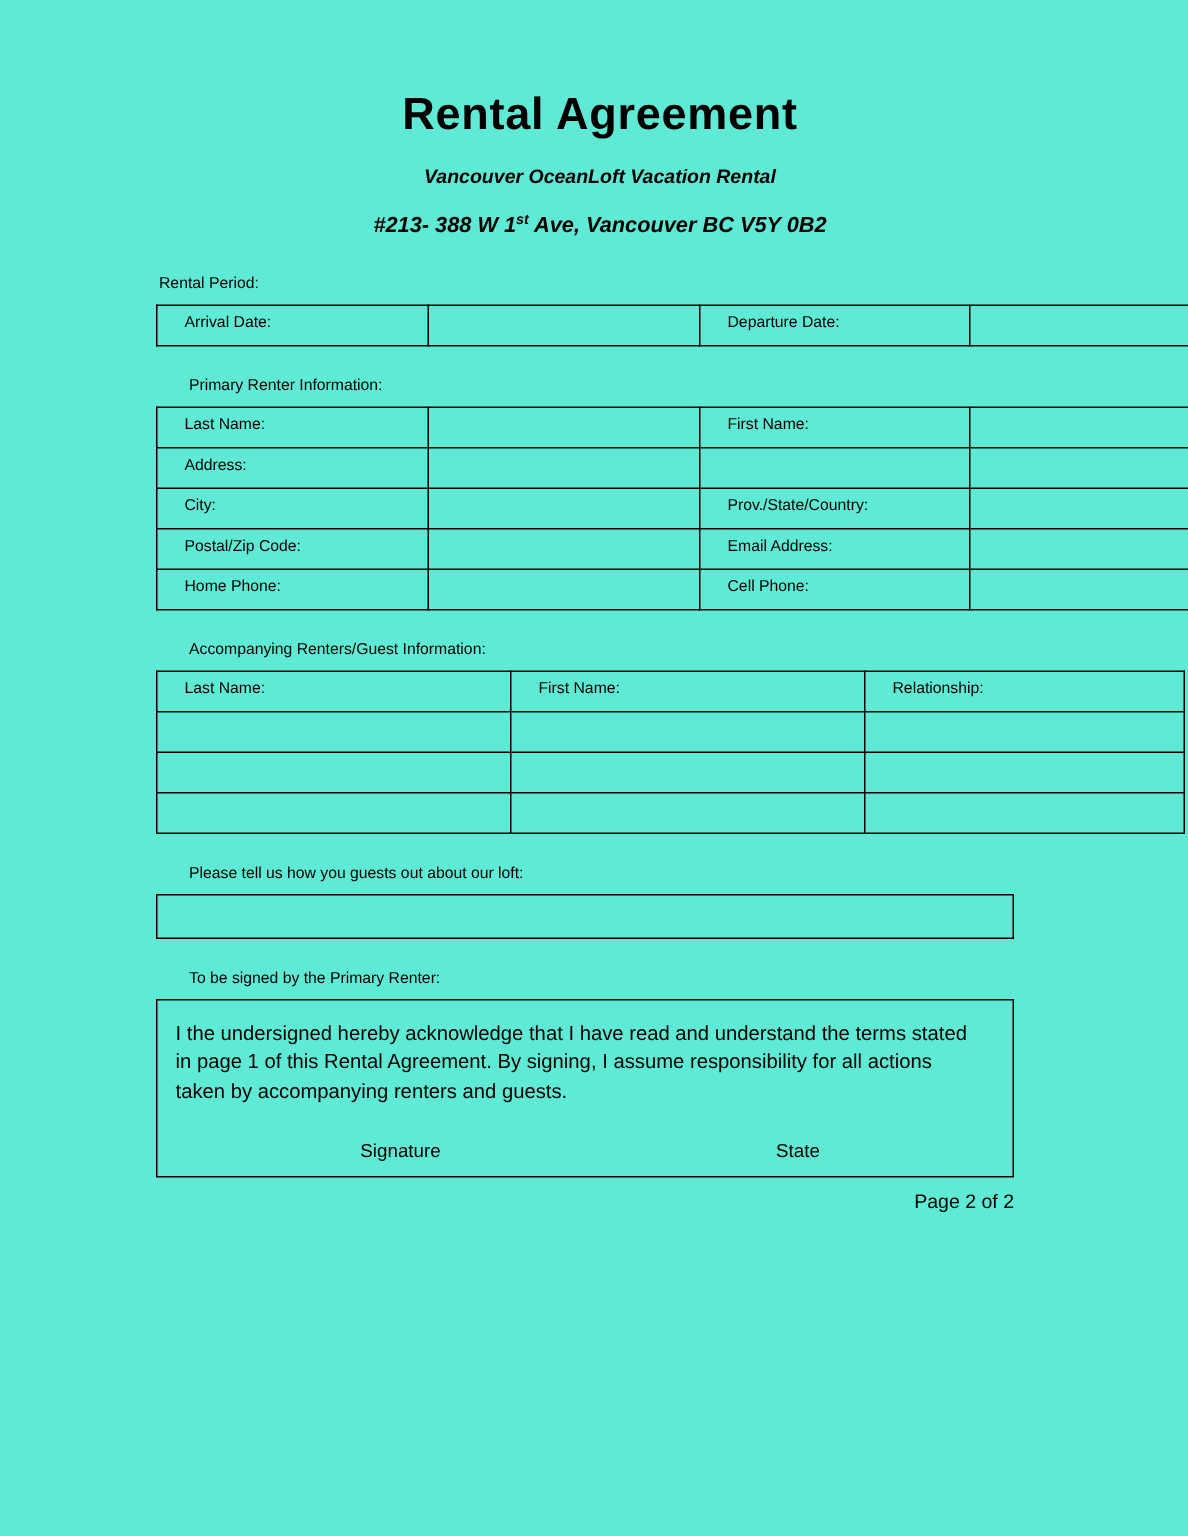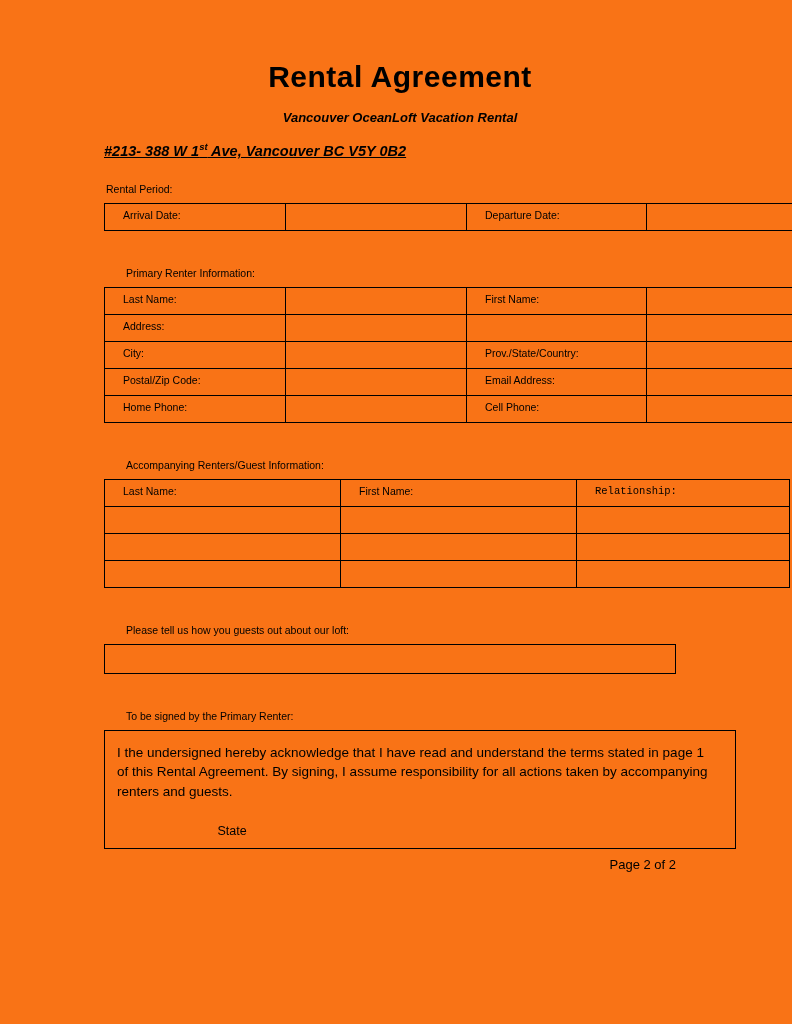--- a/index.html
+++ b/index.html
@@ -14,21 +14,21 @@
     color: #000000;
     position: relative;
     overflow: hidden;
   }
   .page {
     position: absolute;
     left: 0;
     top: 0;
     width: 792px;
     height: 1024px;
-    background: #f97316;
+    background: #5eead4;
   }
   .content {
     position: absolute;
     left: 104px;
     top: 60px;
     width: 592px;
   }
 
   
   .doc-title {
@@ -39,26 +39,25 @@
     margin: 0 0 16px 0;
   }
   .doc-sub1 {
     text-align: center;
     font-size: 13px;
     font-weight: bold;
     font-style: italic;
     margin: 0 0 16px 0;
   }
   .doc-sub2 {
-    text-align: left;
+    text-align: center;
     font-size: 14.5px;
     font-weight: bold;
     font-style: italic;
     margin: 0 0 24px 0;
-    text-decoration: underline;
   }
   .doc-sub2 sup {
     font-size: 9.5px;
     vertical-align: super;
   }
 
   
   .section-label {
     font-size: 10.5px;
     margin: 0 0 8px 2px;
@@ -88,35 +87,35 @@
 
   
   .pr-c1 { width: 144px; }
   .pr-c2 { width: 144px; }
   .pr-c3 { width: 143px; }
   .pr-c4 { width: 143px; }
 
   
   .g-c1 { width: 199px; }
   .g-c2 { width: 199px; }
-  .g-c3 { width: 176px; font-family: Liberation Mono, monospace; }
+  .g-c3 { width: 176px; }
   td.guest-head { height: 44px; }
   td.guest-row { height: 30px; }
 
   
   .found-box {
     width: 572px;
     height: 30px;
     border: 1px solid #000000;
     box-sizing: border-box;
   }
 
   
   .sign-box {
-    width: 632px;
+    width: 572px;
     border: 1px solid #000000;
     box-sizing: border-box;
     padding: 12px 19px 10px 12px;
   }
   .sign-text {
     font-size: 13.5px;
     line-height: 1.45;
     margin: 0 0 22px 0;
   }
   .sign-lines {
@@ -144,21 +143,21 @@
     width: 230px;
     text-align: center;
   }
 
   .footer {
     width: 572px;
     text-align: right;
     font-size: 13px;
     margin-top: 8px;
   }
-  .mt-40 { margin-top: 36px; padding-left: 20px; }
+  .mt-40 { margin-top: 20px; padding-left: 20px; }
 </style>
 </head>
 <body>
 
 <div class="page">
   <div class="content">
 
     <h1 class="doc-title">Rental Agreement</h1>
     <div class="doc-sub1">Vancouver OceanLoft Vacation Rental</div>
     <div class="doc-sub2"><span>#213- 388 W 1</span><sup>st</sup><span> Ave, Vancouver BC V5Y 0B2</span></div>
@@ -237,20 +236,21 @@
       </tbody>
     </table>
 
     <div class="section-label mt-40">Please tell us how you guests out about our loft:</div>
     <div class="found-box"></div>
 
     <div class="section-label mt-40">To be signed by the Primary Renter:</div>
     <div class="sign-box">
       <p class="sign-text">I the undersigned hereby acknowledge that I have read and understand the terms stated in page 1 of this Rental Agreement.  By signing, I assume responsibility for all actions taken by accompanying renters and guests.</p>
       <div class="sign-captions">
+        <span class="cap-sig">Signature</span>
         <span class="cap-date">State</span>
       </div>
     </div>
 
     <div class="footer">Page 2 of 2</div>
 
   </div>
 </div>
 
 </body></html>

